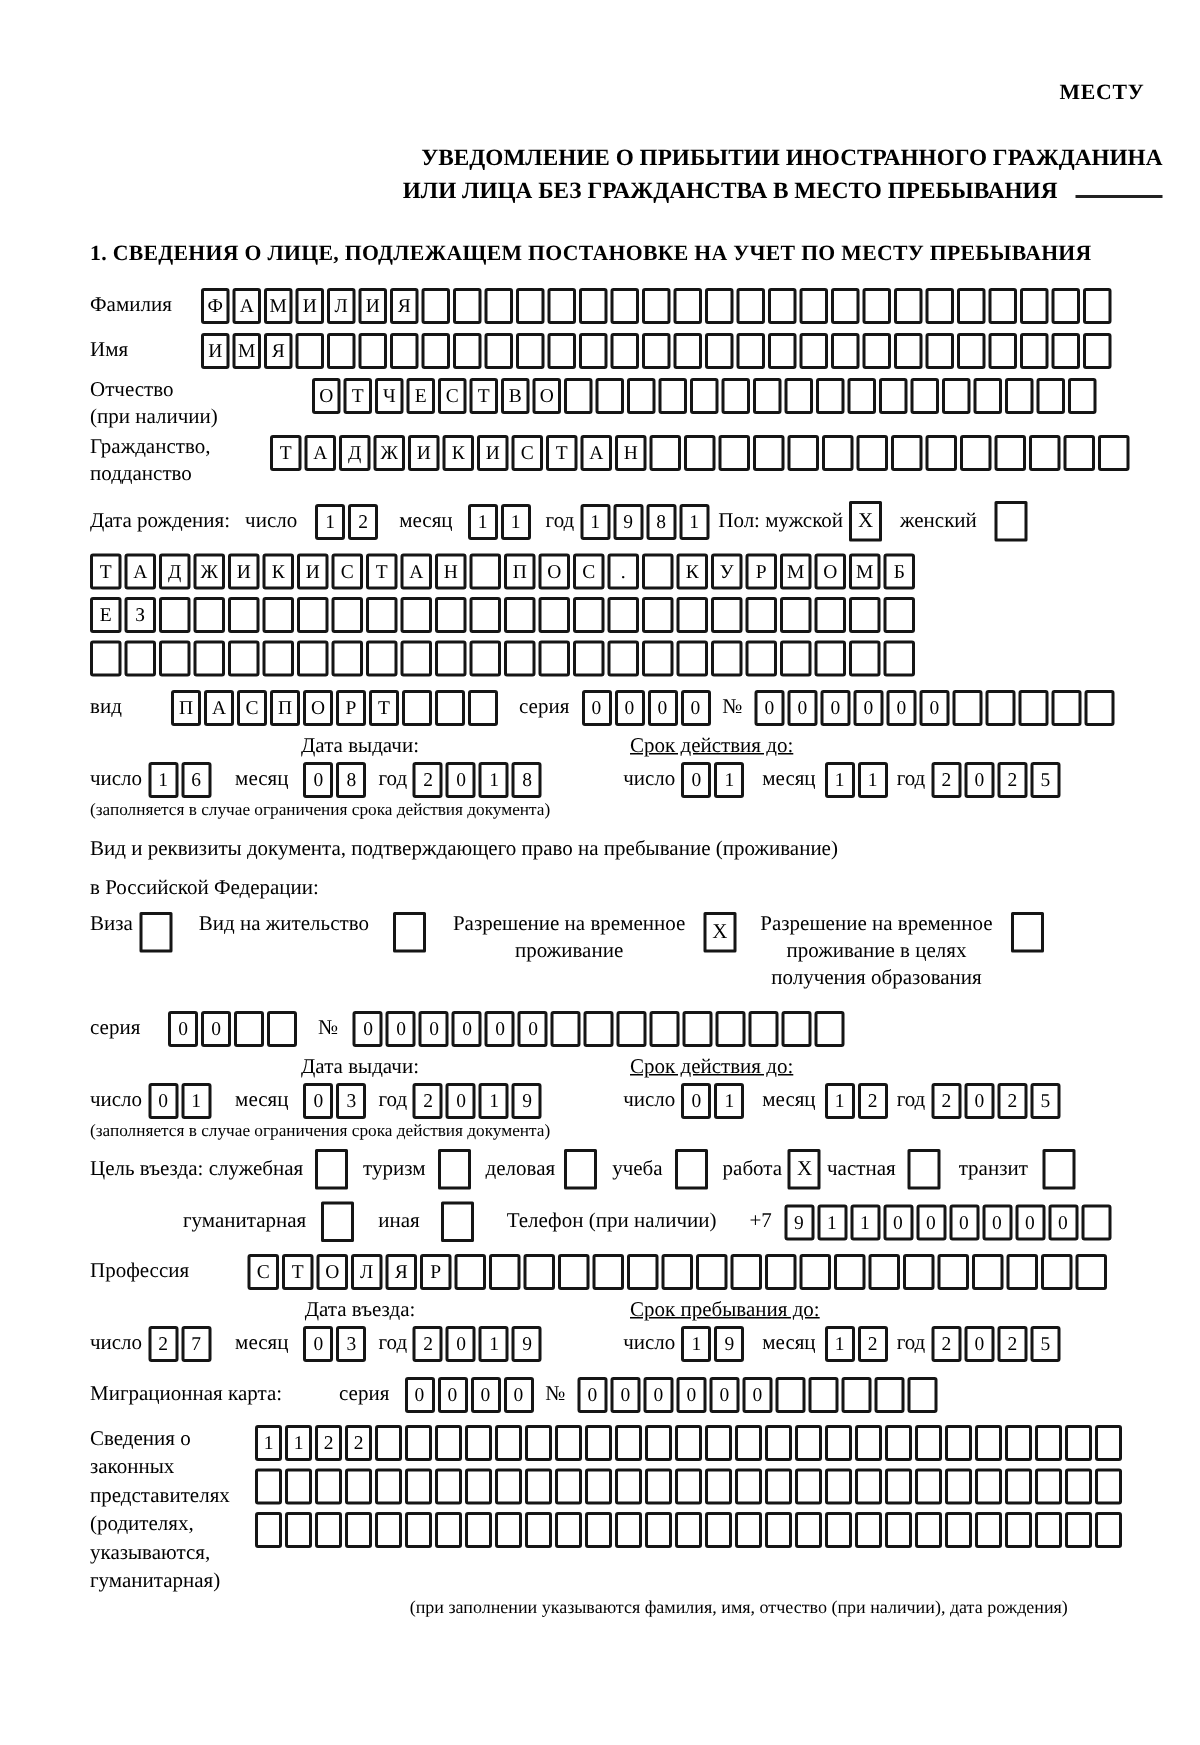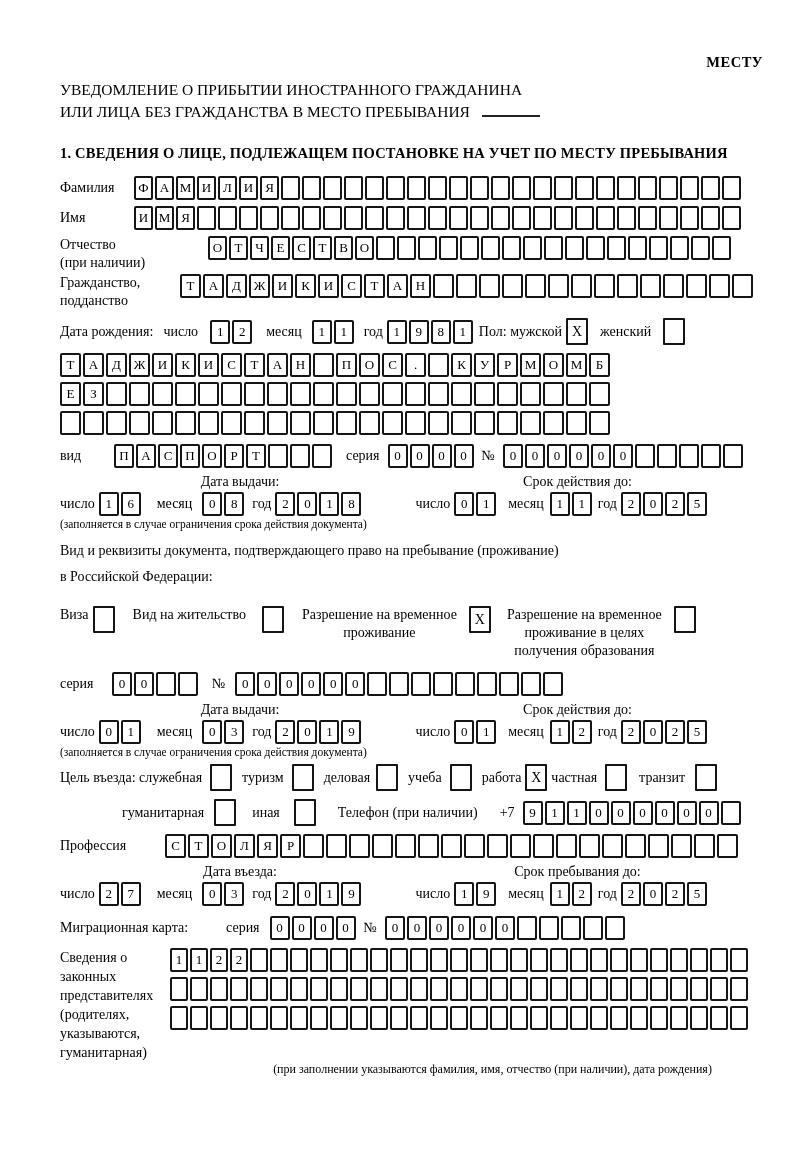--- a/index.html
+++ b/index.html
@@ -7,21 +7,21 @@
   .page {
     position:relative; width:800px; height:1163px; margin:0 auto;
     background:#fff; color:#000;
     font-family:"Liberation Serif", "DejaVu Serif", serif;
     padding:38px 25px 20px 60px; overflow:hidden;
   }
   .appendix { margin-left:555px; font-size:13px; line-height:17px; }
   .appendix .rev { }
   .appendix .gap { height:4px; }
   .forma { text-align:right; padding-right:12px; font-weight:bold; font-size:14.5px; margin-top:16px; letter-spacing:.5px; }
-  .title { text-align:left; font-weight:normal; font-size:15.5px; line-height:22px; margin-top:8px; }
+  .title { text-align:right; font-weight:bold; font-size:15.5px; line-height:22px; margin-top:24px; }
   .blank-line { display:inline-block; width:58px; border-bottom:2px solid #222; margin-left:12px; height:14px; }
   .sec { font-weight:bold; font-size:14.5px; margin-top:22px; margin-bottom:14px; letter-spacing:.2px; }
 
   
   .frow { display:flex; align-items:center; }
   .frow.top { align-items:flex-start; }
   .flab { font-size:14px; line-height:18px; flex:0 0 auto; }
   .flab.ctr { text-align:center; }
   .fboxes { display:flex; flex:0 0 auto; }
   .cell {
@@ -31,21 +31,21 @@
   }
   .chk {
     width:22px; height:27px; border:2px solid #151515; border-radius:1px;
     display:flex; align-items:center; justify-content:center; font-size:14px; flex:0 0 auto; background:#fff;
   }
   .fcenter { text-align:center; font-weight:bold; font-size:14px; }
   .fnote { text-align:left; font-size:11.5px; padding-right:6px; }
   .fpara { font-size:14px; line-height:26px; }
   .fsub { display:flex; font-size:14px; }
   .fsub .l { width:360px; text-align:center; }
-  .fsub .r { flex:1; text-align:center; padding-right:40px; }
+  .fsub .r { flex:1; text-align:left; padding-right:40px;text-decoration:underline; }
   .fblock { display:flex; align-items:flex-start; }
   .fblock .blab { font-size:14px; flex:0 0 auto; }
   .fblock .brows { flex:0 0 auto; }
   .fblock .brow { display:flex; margin-bottom:5px; }
   .blk-birthplace .blab { line-height:22px; }
   .blk-legal-representatives .blab { line-height:19px; }
   .ffoot { font-size:12px; padding-left:150px; text-align:center; }
 </style>
 </head>
 <body>
@@ -419,21 +419,21 @@
           <div class="cell" style="width: 20px;">0</div>
           <div class="cell" style="width: 20px;">2</div>
           <div class="cell" style="width: 20px;">5</div>
         </div>
       </div>
       <div class="fnote" style="margin-top: 2px;">(заполняется в случае ограничения срока действия документа)</div>
       <div class="fpara" style="margin-top: 8px;">
         <div>Вид и реквизиты документа, подтверждающего право на пребывание (проживание)</div>
         <div>в Российской Федерации:</div>
       </div>
-      <div class="frow top" style="margin-top: 16px;">
+      <div class="frow top" style="margin-top: 2px;">
         <div class="flab">
           <div>Виза</div>
         </div>
         <div class="chk" style="margin-left: 4px;"></div>
         <div class="flab" style="margin-left: 18px;">
           <div>Вид на жительство</div>
         </div>
         <div class="chk" style="margin-left: 16px;"></div>
         <div class="flab ctr" style="margin-left: 18px;">
           <div>Разрешение на временное</div>

